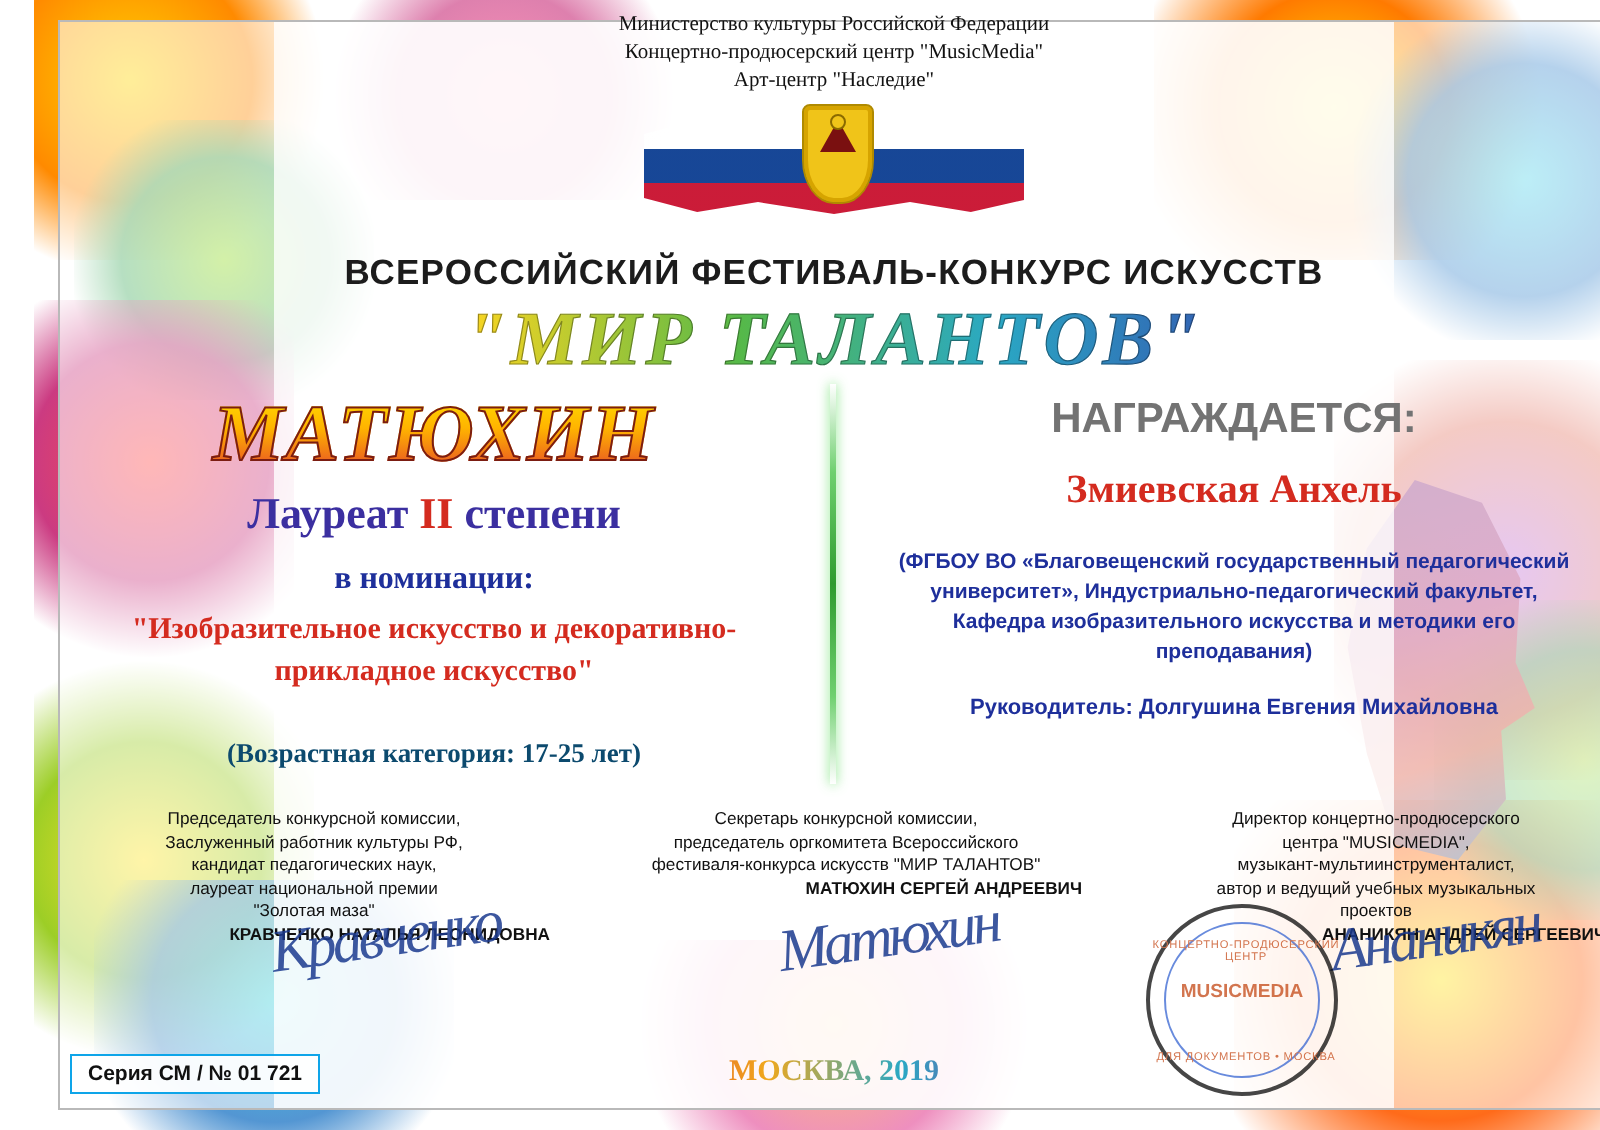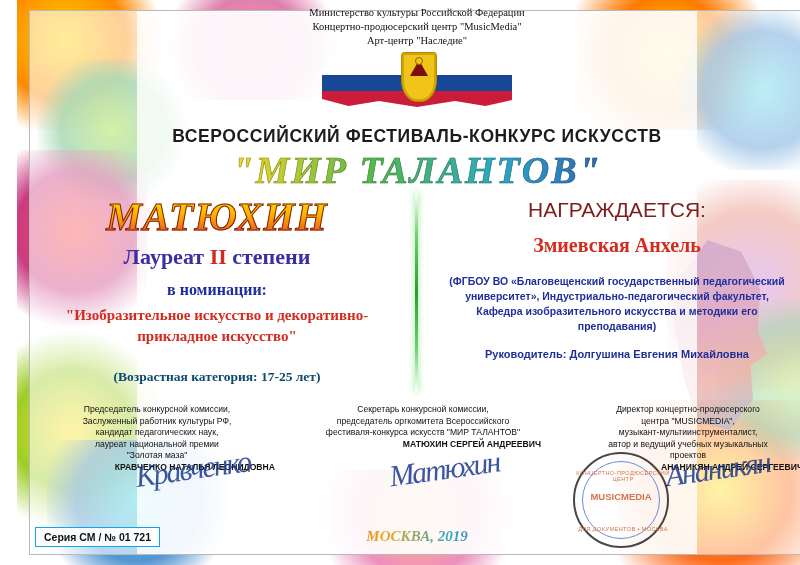--- a/index.html
+++ b/index.html
@@ -204,22 +204,22 @@
     box-shadow: 0 0 6px rgba(90,220,90,0.8);
   }
   
   .awarded-label {
     position: absolute;
     left: 420px;
     top: 198px;
     width: 360px;
     text-align: center;
     font-size: 21px;
-    font-weight: normal;
-    color: #7f1d1d;
+    font-weight: bold;
+    color: #737373;
     font-family: "Liberation Sans", sans-serif;
   }
   .awarded-name {
     position: absolute;
     left: 420px;
     top: 234px;
     width: 360px;
     text-align: center;
     font-size: 20px;
     font-weight: bold;
@@ -338,21 +338,20 @@
     font-family: "Liberation Sans", sans-serif;
   }
   .city-year {
     position: absolute;
     left: 300px;
     top: 528px;
     width: 200px;
     text-align: center;
     font-size: 15px;
     font-weight: bold;
-    font-style: italic;
     font-family: "Liberation Serif", serif;
     background: linear-gradient(90deg,#e23b2e,#f0a81c,#2aa8c4,#8c3fa0);
     -webkit-background-clip: text;
     background-clip: text;
     color: transparent;
   }
   
   .face {
     position: absolute;
     right: 40px;

